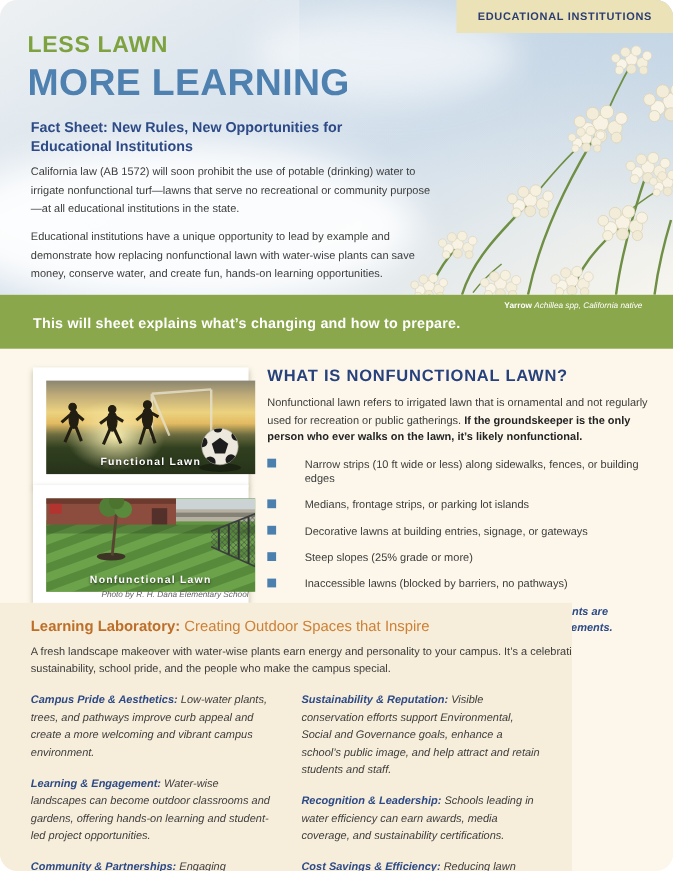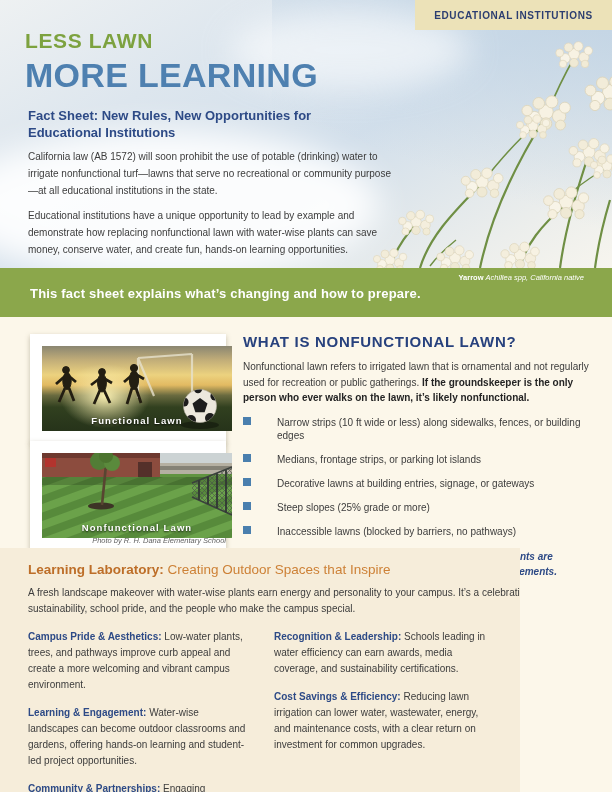--- a/index.html
+++ b/index.html
@@ -1,18 +1,18 @@
 <!DOCTYPE html>
 <html><head>
 <meta charset="utf-8">
 <style>
   * { box-sizing: border-box; margin: 0; padding: 0; }
   html,body { background:#ffffff; }
   body { font-family:"Liberation Sans", sans-serif; }
-  .page { position:relative; width:612px; height:792px; background:#fcf7ea; overflow:hidden; }
+  .page { position:relative; width:612px; height:792px; background:#fcf7ea; overflow:hidden;border-radius:16px; }
 
   
   .hero { position:absolute; left:0; top:0; width:612px; height:268px;
           background:linear-gradient(150deg,#eef1f2 0%, #dde6ee 28%, #d2dfeb 55%, #eceeec 85%, #f7f5ee 100%); }
   .sky-tint { position:absolute; right:0; top:0; width:340px; height:268px;
           background:linear-gradient(200deg,#c2d4e4 0%, rgba(194,212,228,0) 60%); }
   .cloud { position:absolute; border-radius:50%; background:rgba(255,255,255,0.9); filter:blur(16px); }
   .c1 { left:-50px; top:130px; width:430px; height:150px; }
   .c2 { left:230px; top:10px; width:240px; height:80px; opacity:.65; }
 
@@ -71,21 +71,21 @@
 
   
   .learning { position:absolute; left:0; top:548px; width:520px; height:244px;
               background:#f6edda; padding:14px 28px 0; overflow:hidden; }
   .learning h2 { font-size:13.5px; margin-bottom:8px; }
   .lh-bold { color:#bd6e28; font-weight:bold; }
   .lh-reg  { color:#cd8136; font-weight:normal; }
   .learning .intro { font-size:10px; line-height:1.6; color:#3c3c3c; width:556px; }
   .cols { display:flex; gap:28px; margin-top:12px; }
   .col { flex:1; }
-  .item { font-size:10px; line-height:1.6; color:#3c3c3c; margin-bottom:12px; }
+  .item { font-size:10px; line-height:1.6; color:#3c3c3c; margin-bottom:12px;font-style:italic; }
   .item b { color:#2d4a86; }
 </style>
 </head>
 <body>
 
 <div class="page">
 
   <div class="hero">
     <div class="sky-tint"></div>
     <div class="cloud c1"></div>
@@ -145,21 +145,21 @@
       <p>California law (AB 1572) will soon prohibit the use of potable (drinking) water to irrigate nonfunctional turf—lawns that serve no recreational or community purpose—at all educational institutions in the state.</p>
       <p>Educational institutions have a unique opportunity to lead by example and demonstrate how replacing nonfunctional lawn with water-wise plants can save money, conserve water, and create fun, hands-on learning opportunities.</p>
     </div>
   </div>
 
   <div class="band">
     <div class="band-caption">
       <span class="cap-bold">Yarrow</span>
       <span class="cap-italic">Achillea spp, California native</span>
     </div>
-    <div class="band-text">This fact sheet explains what’s changing and how to prepare.</div>
+    <div class="band-text">This will sheet explains what’s changing and how to prepare.</div>
   </div>
 
   <div class="main">
 
     <figure class="photo photo1">
       <div class="photo-img f-img">
         <div class="sun"></div>
         <svg class="art" width="190" height="85" viewBox="0 0 190 85">
           <g stroke="#e6e1cd" stroke-width="2.2" opacity="0.8" fill="none">
             <path d="M96,12 V52 M150,8 V48 M96,12 L150,8 M96,12 L112,50"></path>
@@ -275,19 +275,20 @@
       <span class="lh-reg">Creating Outdoor Spaces that Inspire</span>
     </h2>
     <p class="intro">A fresh landscape makeover with water-wise plants earn energy and personality to your campus. It’s a celebration of sustainability, school pride, and the people who make the campus special.</p>
     <div class="cols">
       <div class="col">
         <p class="item"><b>Campus Pride &amp; Aesthetics:</b> <span>Low-water plants, trees, and pathways improve curb appeal and create a more welcoming and vibrant campus environment.</span></p>
         <p class="item"><b>Learning &amp; Engagement:</b> <span>Water-wise landscapes can become outdoor classrooms and gardens, offering hands-on learning and student-led project opportunities.</span></p>
         <p class="item"><b>Community &amp; Partnerships:</b> <span>Engaging volunteers, local organizations, and utility programs can provide resources, funding, and long-term support.</span></p>
       </div>
       <div class="col">
+        <p class="item"><b>Sustainability &amp; Reputation:</b> <span>Visible conservation efforts support Environmental, Social and Governance goals, enhance a school’s public image, and help attract and retain students and staff.</span></p>
         <p class="item"><b>Recognition &amp; Leadership:</b> <span>Schools leading in water efficiency can earn awards, media coverage, and sustainability certifications.</span></p>
         <p class="item"><b>Cost Savings &amp; Efficiency:</b> <span>Reducing lawn irrigation can lower water, wastewater, energy, and maintenance costs, with a clear return on investment for common upgrades.</span></p>
       </div>
     </div>
   </div>
 
 </div>
 
 </body></html>

